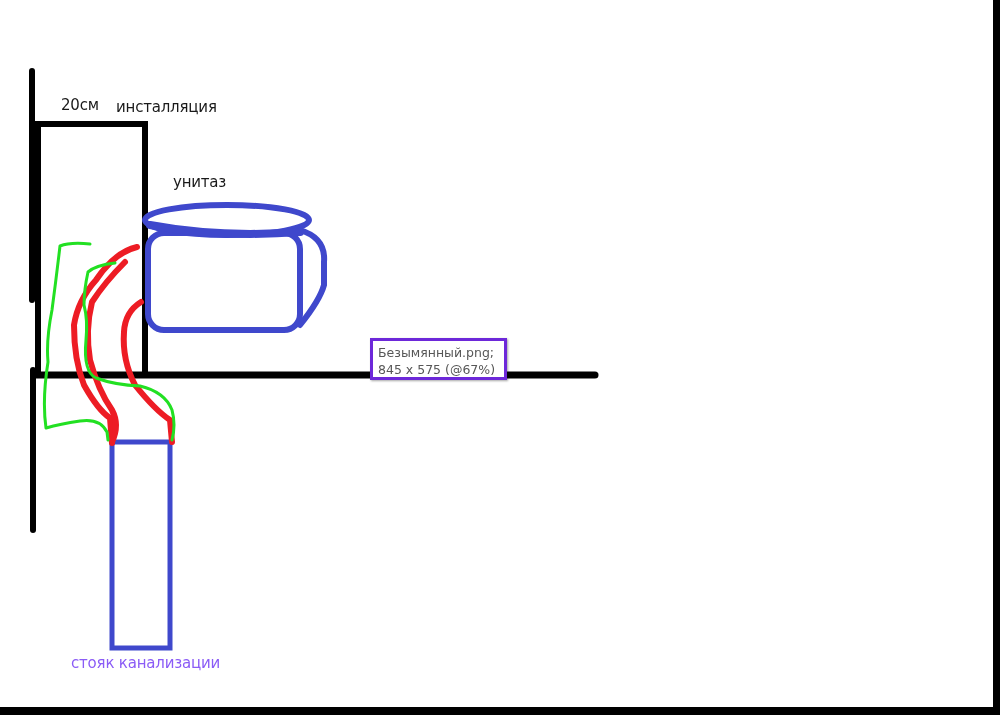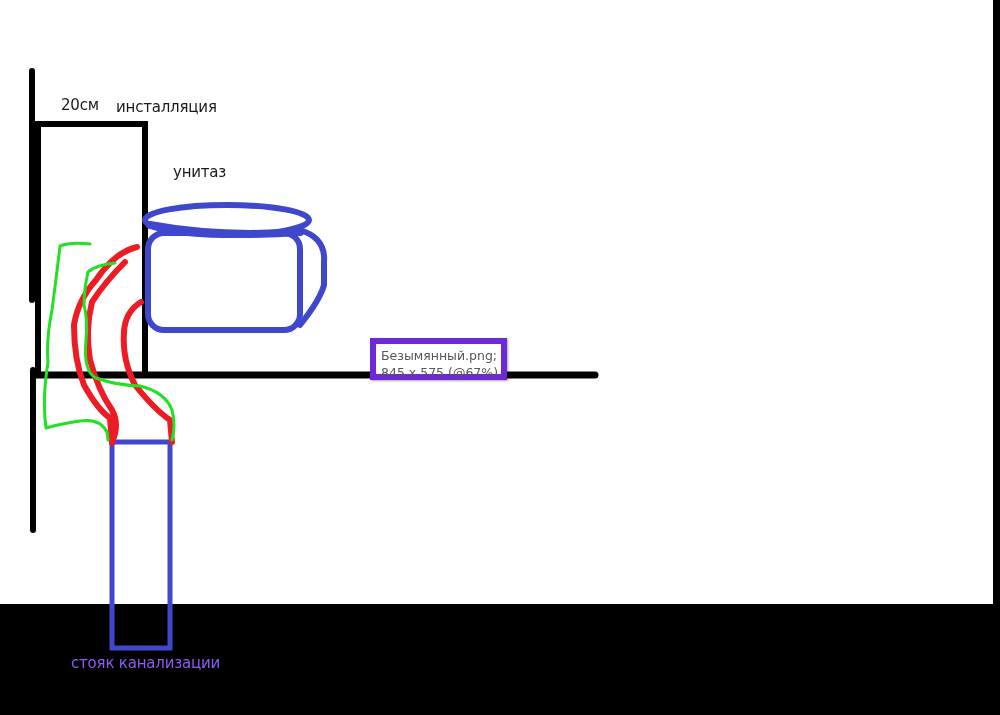--- a/index.html
+++ b/index.html
@@ -3,34 +3,34 @@
   <meta charset="utf-8">
   <style>
     html, body { margin: 0; padding: 0; }
     body {
       width: 1000px; height: 715px; overflow: hidden;
       background: #000000; position: relative;
       font-family: "Liberation Sans", sans-serif;
     }
     .canvas {
       position: absolute; left: 0; top: 0;
-      width: 993px; height: 604px;
+      width: 993px; height: 707px;
       background: #ffffff;
     }
     .drawing { position: absolute; left: 0; top: 0; }
     .label {
       position: absolute; font-size: 15px; color: #1a1a1a;
       font-family: "DejaVu Sans", sans-serif; white-space: nowrap;
       letter-spacing: -0.2px;
     }
     .label.blue { color: #8b5cf6; }
     .tooltip {
       position: absolute; left: 370px; top: 338px;
       width: 137px; height: 42px;
-      background: #ffffff; border: 6px solid #6d28d9;
+      background: #ffffff; border: 3px solid #6d28d9;
       box-shadow: 1px 1px 2px rgba(0,0,0,0.35);
       padding: 3px 5px; box-sizing: border-box;
       font-family: "DejaVu Sans", sans-serif; font-size: 12.5px;
       color: #575757; line-height: 17px;
     }
     .tooltip div { white-space: nowrap; }
   </style>
 </head>
 <body>
 
@@ -62,20 +62,20 @@
     </g>
 
     <g stroke="#22e022" fill="none" stroke-width="3" stroke-linecap="round" stroke-linejoin="round">
       <path d="M90,244 Q70,242 60,246 Q56,280 52,310 Q46,340 48,362 Q42,400 46,428 Q60,424 80,421 Q100,418 107,432 L108,440"></path>
       <path d="M115,263 Q96,265 88,272 Q84,290 84,305 Q88,320 86,340 Q83,372 96,378 Q115,385 140,386 Q165,392 172,410 Q176,425 172,440"></path>
     </g>
   </svg>
 
   <div class="label" style="left:61px; top:96px;">20см</div>
   <div class="label" style="left:116px; top:98px;text-align:center;">инсталляция</div>
-  <div class="label" style="left:173px; top:163px;">унитаз</div>
+  <div class="label" style="left:173px; top:173px;">унитаз</div>
   <div class="label blue" style="left:71px; top:654px;">стояк канализации</div>
 
   <div class="tooltip">
     <div>Безымянный.png;</div>
     <div>845 x 575 (@67%)</div>
   </div>
 </div>
 
 </body></html>

